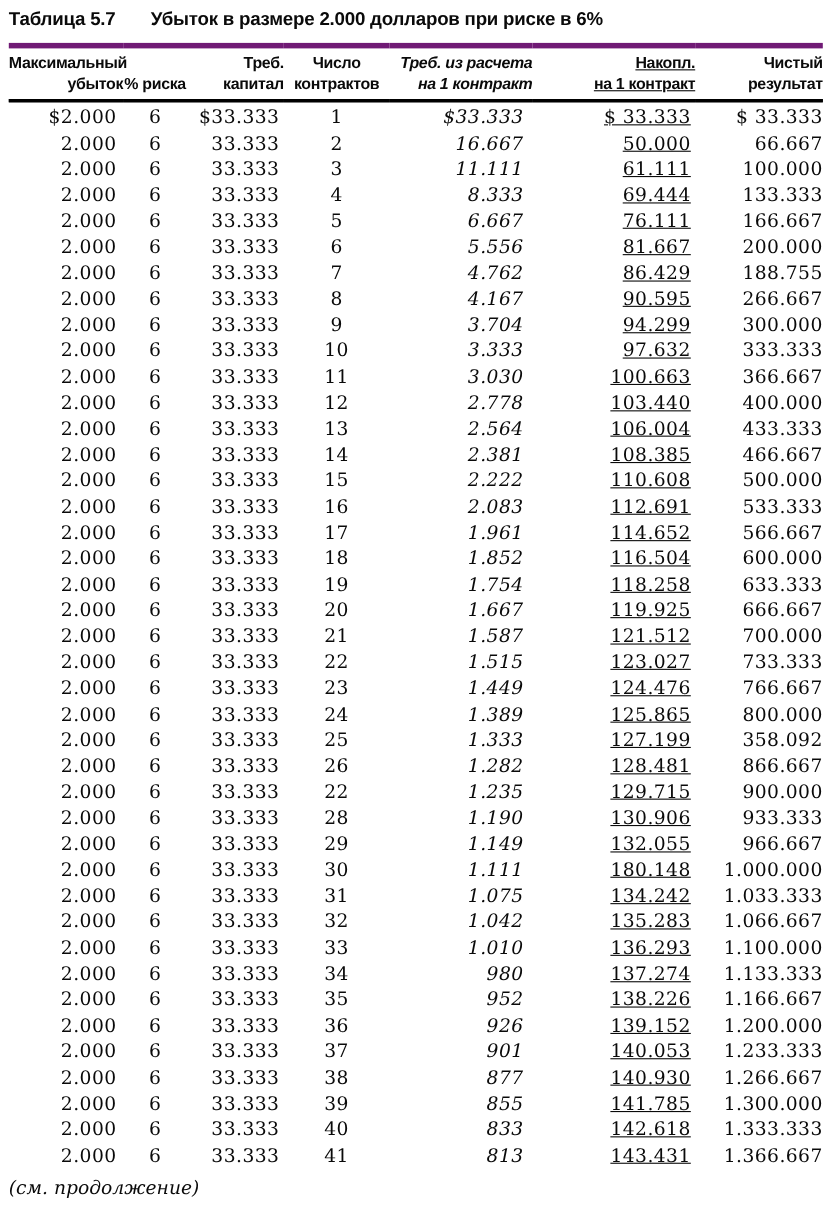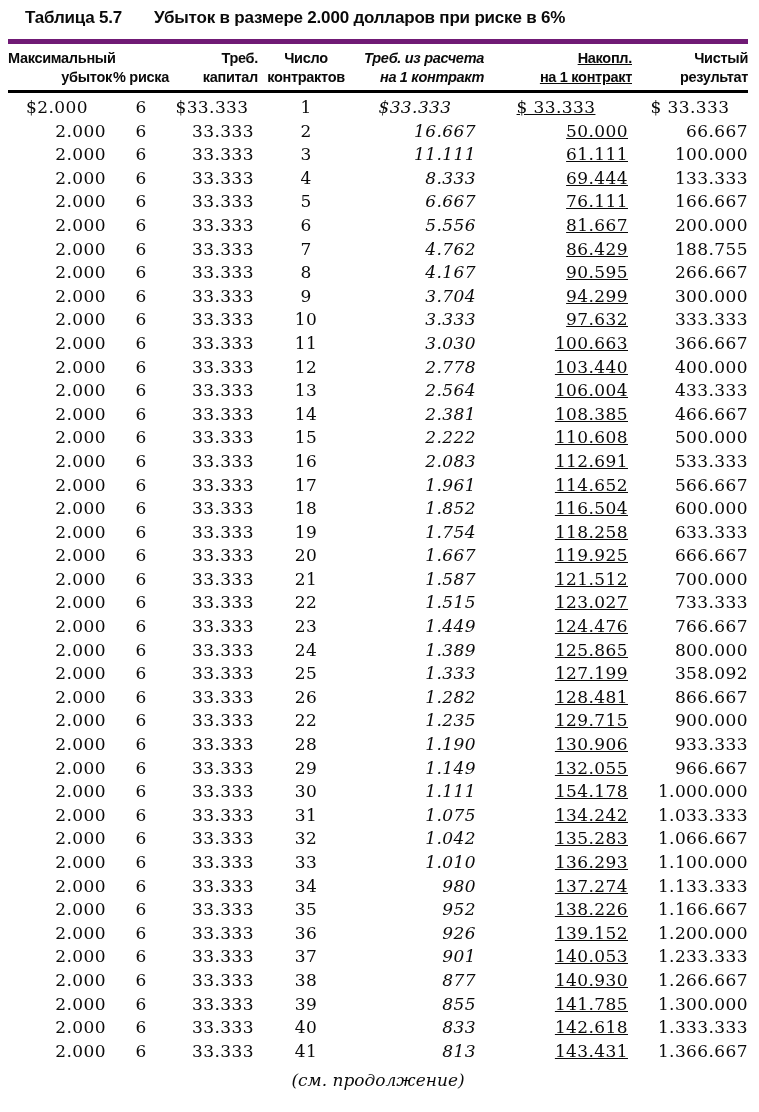--- a/index.html
+++ b/index.html
@@ -18,21 +18,20 @@
     overflow: hidden;
   }
   
   .title-row {
     font-family: "Liberation Sans", sans-serif;
     font-weight: bold;
     font-size: 17px;
     letter-spacing: -0.2px;
     white-space: nowrap;
     margin-bottom: 11px;
-    margin-left: 17px;
   }
   .title-label { margin-right: 32px; }
   
   table.data-table {
     table-layout: fixed;
     border-collapse: collapse;
     width: 740px;
   }
   thead tr {
     border-top: 5px solid #701a75;
@@ -52,21 +51,21 @@
   }
   td {
     font-family: "DejaVu Serif", "Liberation Serif", serif;
     font-size: 17px;
     line-height: 23.6px;
     height: 23.6px;
     letter-spacing: 0.4px;
     padding: 0;
     white-space: nowrap;
   }
-  tbody tr:first-child td { padding-top: 3px; text-align: center; }
+  tbody tr:first-child td { padding-top: 3px; }
   
   .c0 { text-align: right; }
   td.c0 { padding-right: 6px; }
   .c1 { text-align: center; }
   .c2 { text-align: right; }
   td.c2 { padding-right: 4px; }
   .c3 { text-align: center; }
   .c4 { text-align: right; font-style: italic; }
   td.c4 { padding-right: 8px; }
   .c5 { text-align: right; text-decoration: underline; }
@@ -78,21 +77,21 @@
   col.w2 { width: 88px; }
   col.w3 { width: 96px; }
   col.w4 { width: 130px; }
   col.w5 { width: 148px; }
   col.w6 { width: 116px; }
   
   .footer-note {
     font-family: "DejaVu Serif", "Liberation Serif", serif;
     font-style: italic;
     font-size: 17px;
-    text-align: center;
+    text-align: left;
     padding-right: 2px;
     margin-top: 7px;
     width: 740px;
   }
 </style>
 </head>
 <body>
 
 <div class="page">
 
@@ -403,21 +402,21 @@
           <td class="c4">1.149</td>
           <td class="c5">132.055</td>
           <td class="c6">966.667</td>
         </tr>
         <tr>
           <td class="c0">2.000</td>
           <td class="c1">6</td>
           <td class="c2">33.333</td>
           <td class="c3">30</td>
           <td class="c4">1.111</td>
-          <td class="c5">154.178</td>
+          <td class="c5">180.148</td>
           <td class="c6">1.000.000</td>
         </tr>
         <tr>
           <td class="c0">2.000</td>
           <td class="c1">6</td>
           <td class="c2">33.333</td>
           <td class="c3">31</td>
           <td class="c4">1.075</td>
           <td class="c5">134.242</td>
           <td class="c6">1.033.333</td>

